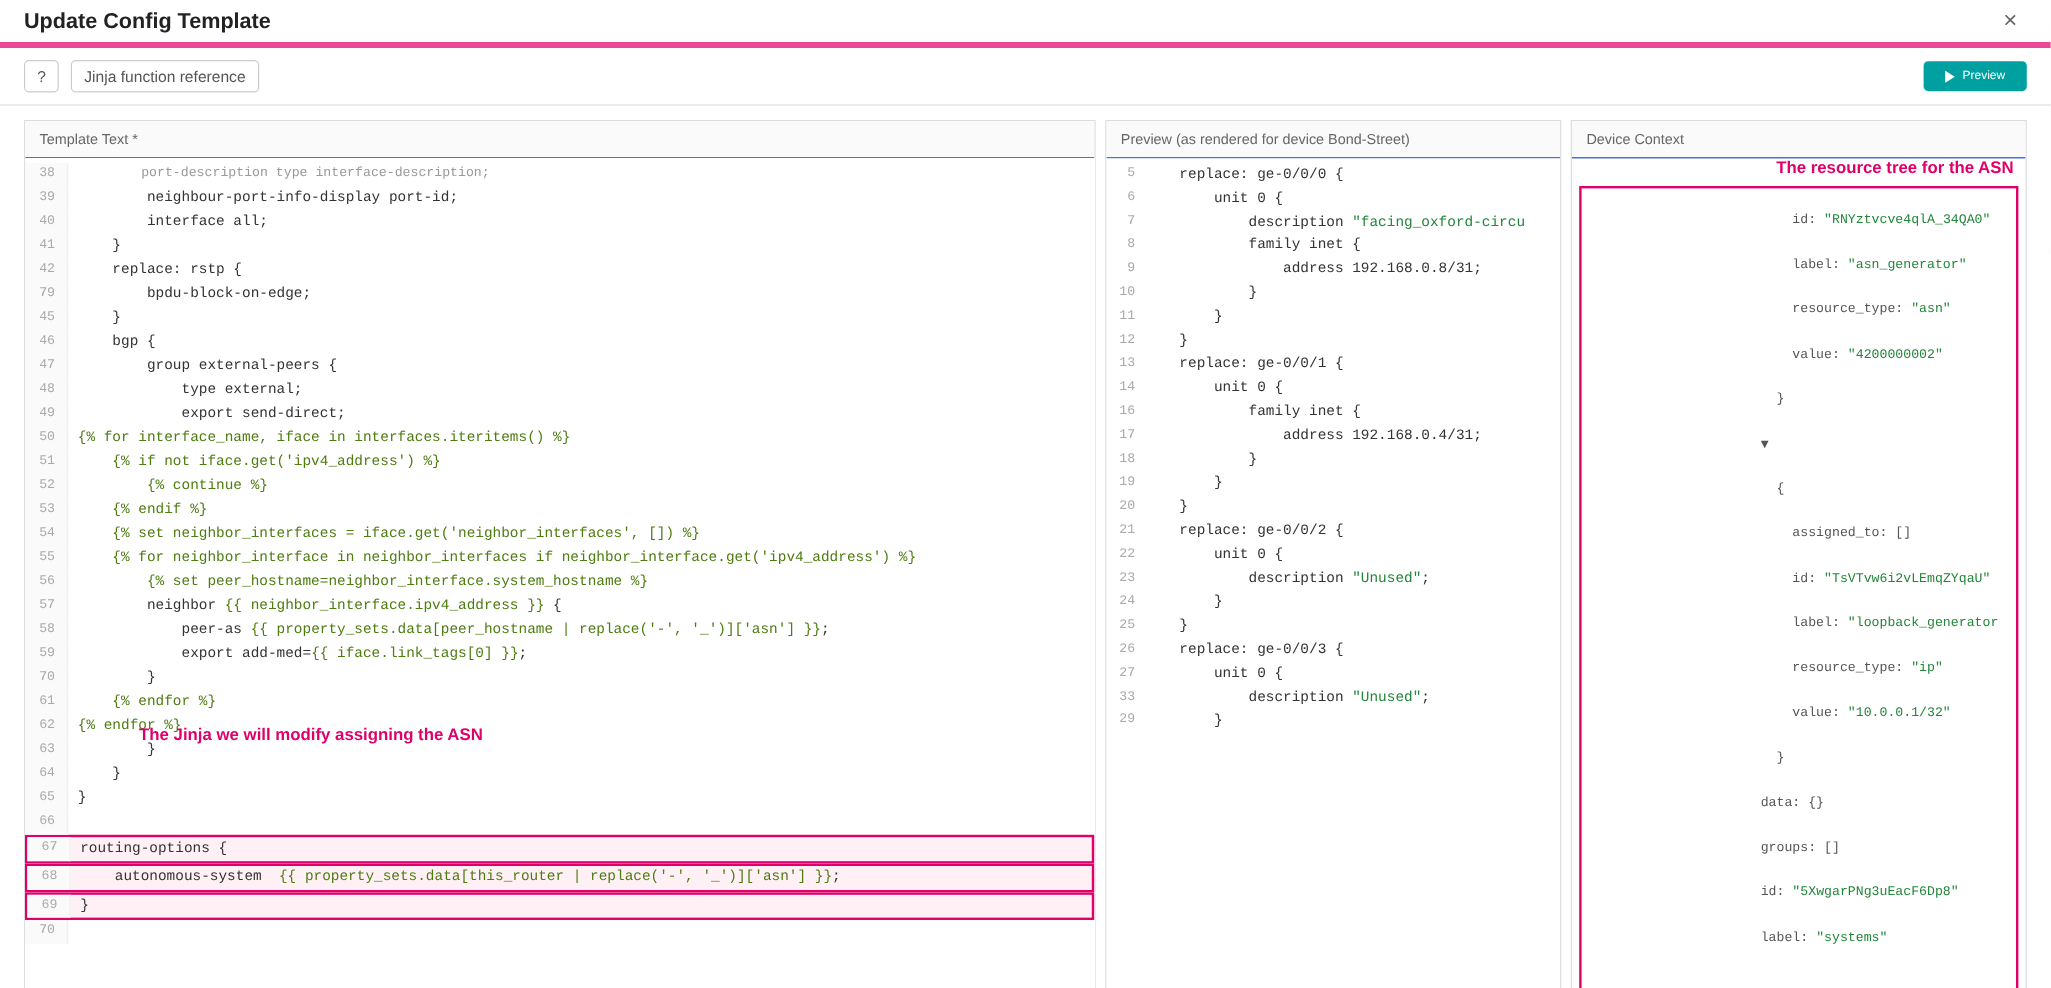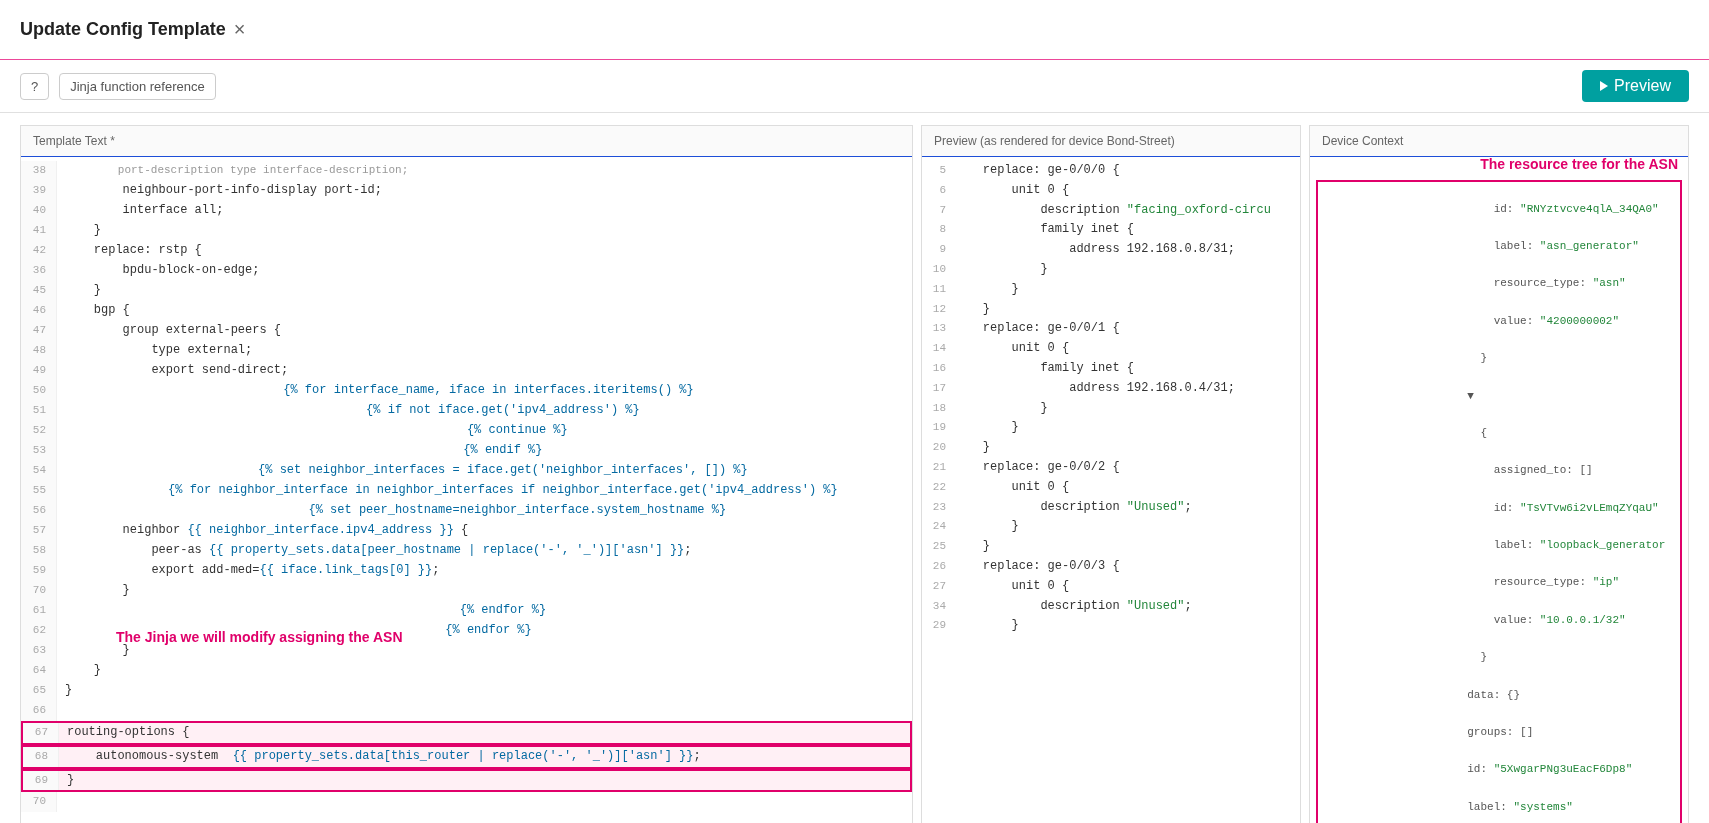--- a/index.html
+++ b/index.html
@@ -1,32 +1,32 @@
 <!DOCTYPE html>
 <html><head>
   <meta charset="utf-8">
   <style>
     * { box-sizing: border-box; margin: 0; padding: 0; }
     body { font-family: -apple-system, BlinkMacSystemFont, 'Segoe UI', sans-serif; background: #f5f5f5; font-size: 13px; color: #333; }
     .modal-overlay { background: #fff; width: 1709px; min-height: 823px; display: flex; flex-direction: column; }
-    .modal-header { display: flex; align-items: center; padding: 14px 20px; border-bottom: 1px solid #ec4899; background: #fff; }
+    .modal-header { display: flex; align-items: center; justify-content: space-between; padding: 2px 20px; border-bottom: 5px solid #ec4899; background: #fff; }
     .modal-title { font-size: 18px; font-weight: 600; color: #222; }
     .close-btn { background: none; border: none; font-size: 20px; cursor: pointer; color: #666; padding: 4px 8px; }
     .toolbar { display: flex; align-items: center; justify-content: space-between; padding: 10px 20px; background: #fff; border-bottom: 1px solid #e0e0e0; }
     .toolbar-left { display: flex; align-items: center; gap: 10px; }
     .help-btn { background: none; border: 1px solid #ccc; border-radius: 4px; padding: 5px 10px; cursor: pointer; font-size: 13px; color: #555; display: flex; align-items: center; gap: 5px; }
-    .preview-btn { background: #00a0a0; color: #fff; border: none; border-radius: 4px; padding: 7px 18px; cursor: pointer; font-size: 16px; display: flex; align-items: center; gap: 6px; }
+    .preview-btn { background: #00a0a0; color: #fff; border: none; border-radius: 4px; padding: 7px 18px; cursor: pointer; font-size: 10px; display: flex; align-items: center; gap: 6px; }
     .preview-btn .play-icon { width: 0; height: 0; border-top: 5px solid transparent; border-bottom: 5px solid transparent; border-left: 8px solid #fff; display: inline-block; }
     .panel-header { padding: 8px 12px; font-size: 12px; font-weight: 600; color: #444; border-bottom: 1px solid #1d4ed8; background: #fafafa; flex-shrink: 0; }
     .panel-header span { font-weight: 400; color: #666; }
     .code-area { flex: 1; overflow: auto; padding: 0; background: #fff; font-family: 'Courier New', Courier, monospace; font-size: 12px; line-height: 1.6; }
     .code-line { display: flex; min-height: 20px; }
     .line-num { color: #aaa; min-width: 36px; text-align: right; padding-right: 10px; padding-left: 4px; user-select: none; font-size: 11px; border-right: 1px solid #f0f0f0; flex-shrink: 0; background: #fafafa; }
     .line-content { padding-left: 8px; white-space: pre; flex: 1; }
-    .jinja-tag { color: #0369a1; text-align: center; }
+    .jinja-tag { color: #4d7c0f; }
     .highlight-box { background: #fff0f5; border: 2px solid #e0006a; }
     .panels-row { display: flex; flex: 1; gap: 0; padding: 12px 20px 0 20px; overflow: hidden; }
     .panel-wrapper { display: flex; flex-direction: column; flex: 1; border: 1px solid #ddd; overflow: hidden; background: #fff; }
     .panel-wrapper + .panel-wrapper { margin-left: 8px; }
     .panel-wrapper.preview-panel { width: 380px; flex: none; }
     .panel-wrapper.context-panel { width: 380px; flex: none; position: relative; }
     .scrollbar-area { overflow-y: auto; overflow-x: auto; flex: 1; }
     .context-content { font-family: 'Courier New', Courier, monospace; font-size: 11px; line-height: 1.7; padding: 8px 12px; color: #333; white-space: pre-wrap; }
     .preview-content { font-family: 'Courier New', Courier, monospace; font-size: 12px; line-height: 1.65; padding: 4px 0; }
     .p-line { display: flex; }
@@ -80,21 +80,21 @@
             </div>
           <div class="code-line">
               <span class="line-num">41</span>
               <span class="line-content">    }</span>
             </div>
           <div class="code-line">
               <span class="line-num">42</span>
               <span class="line-content">    replace: rstp {</span>
             </div>
           <div class="code-line">
-              <span class="line-num">36</span>
+              <span class="line-num">79</span>
               <span class="line-content">        bpdu-block-on-edge;</span>
             </div>
           <div class="code-line">
               <span class="line-num">45</span>
               <span class="line-content">    }</span>
             </div>
           <div class="code-line">
               <span class="line-num">46</span>
               <span class="line-content">    bgp {</span>
             </div>
@@ -289,21 +289,21 @@
             </div>
           <div class="p-line">
               <span class="p-num">26</span>
               <span class="p-code">    replace: ge-0/0/3 {</span>
             </div>
           <div class="p-line">
               <span class="p-num">27</span>
               <span class="p-code">        unit 0 {</span>
             </div>
           <div class="p-line">
-              <span class="p-num">34</span>
+              <span class="p-num">33</span>
               <span class="p-code">            description <span class="p-str">"Unused"</span>;</span>
             </div>
           <div class="p-line">
               <span class="p-num">29</span>
               <span class="p-code">        }</span>
             </div>
         </div>
       </div>
     </div>
 

